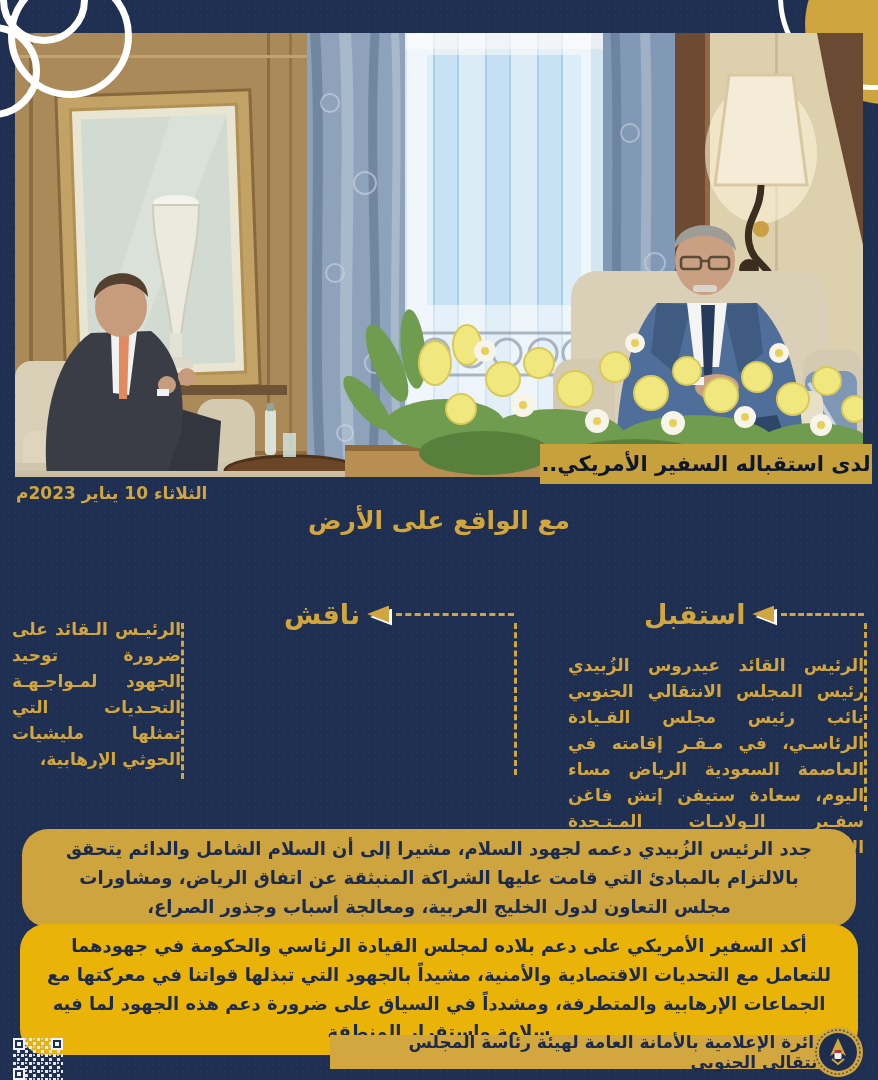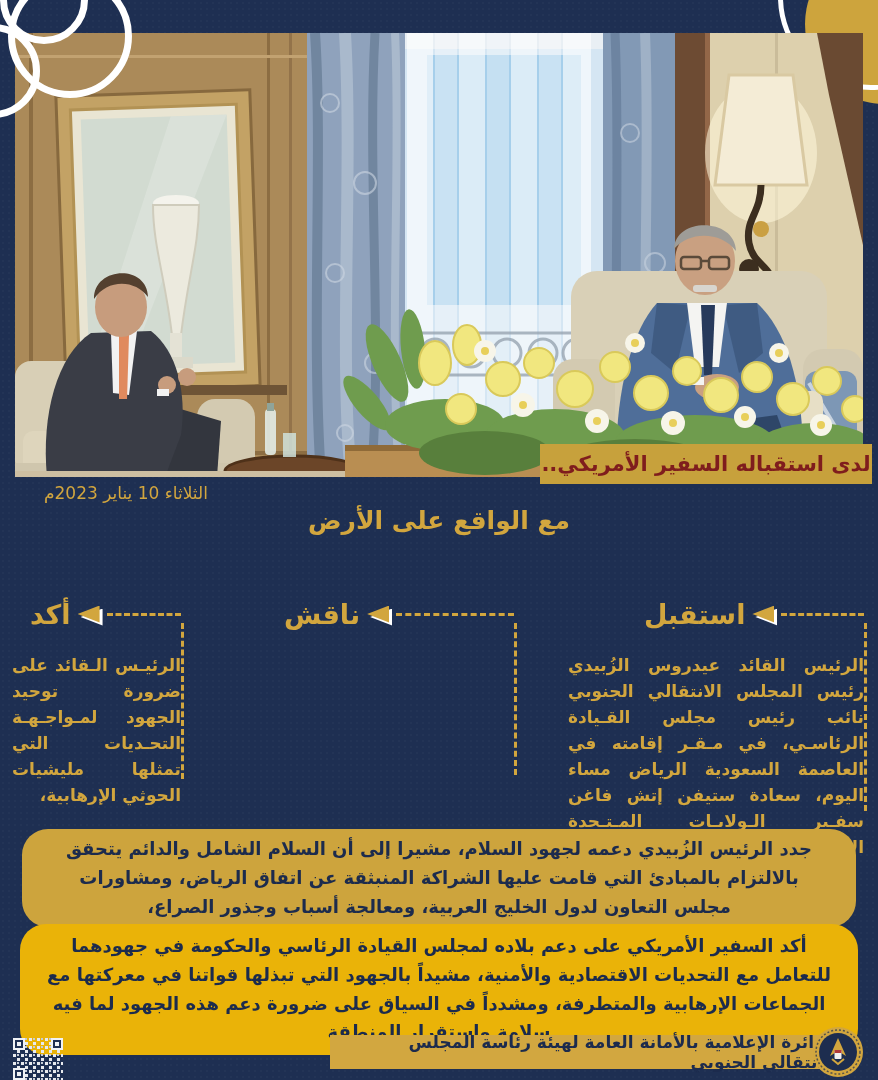--- a/index.html
+++ b/index.html
@@ -20,25 +20,25 @@
   .ring-tl-3{left:-54px;top:24px;width:80px;height:80px;z-index:6;}
   .ring-tr{left:778px;top:-96px;width:176px;height:176px;border-width:5px;z-index:1;}
   .disc-tr{position:absolute;left:805px;top:-56px;width:160px;height:160px;border-radius:50%;background:#cda43d;z-index:1;}
 
   
   .photo{left:15px;top:33px;width:848px;height:444px;z-index:2;background:#aec3d4;overflow:hidden;}
 
   
   .banner{
     left:540px;top:444px;width:332px;height:40px;z-index:5;
-    background:#c7a13c;color:#7f1d1d;font-weight:bold;font-size:21px;
+    background:#c7a13c;color:#0f172a;font-weight:bold;font-size:21px;
     display:flex;align-items:center;justify-content:center;
   }
 
-  .date{left:16px;top:483px;color:#d2a63e;font-weight:normal;font-size:17px;z-index:3;margin-left:28px;}
+  .date{left:16px;top:483px;color:#d2a63e;font-weight:bold;font-size:17px;z-index:3;}
 
   .headline{
     left:0;top:504px;width:878px;z-index:3;text-align:center;
     color:#d2a63e;font-weight:bold;font-size:25px;line-height:1.38;
   }
 
   
   .col{position:absolute;top:596px;z-index:3;}
   .col-received{left:556px;width:310px;}
   .col-discussed{left:224px;width:292px;}
@@ -293,29 +293,20 @@
         <span class="w"></span>
         <span class="g"></span>
       </div>
     <span class="col-title">ناقش</span>
     <div class="hspacer sp-discussed"></div>
   </div>
   <div class="vline vl-discussed"></div>
 </div>
 
 <div class="col col-affirmed">
-  <div class="col-header">
-    <div class="dashes"></div>
-    <div class="arrow-wrap">
-        <span class="w"></span>
-        <span class="g"></span>
-      </div>
-    <span class="col-title">أكد</span>
-    <div class="hspacer sp-affirmed"></div>
-  </div>
   <div class="vline vl-affirmed"></div>
   <div class="col-body">الرئيـس الـقائد على ضرورة توحيد الجهود لمـواجـهـة التحـديات التي تمثلها مليشيات الحوثي الإرهابية،</div>
 </div>
 
 <div class="qbox qbox-gold">
   <span>جدد الرئيس الزُبيدي دعمه لجهود السلام، مشيرا إلى أن السلام الشامل والدائم يتحقق بالالتزام بالمبادئ التي قامت عليها الشراكة المنبثقة عن اتفاق الرياض، ومشاورات مجلس التعاون لدول الخليج العربية، ومعالجة أسباب وجذور الصراع،</span>
 </div>
 <div class="qbox qbox-white">
   <span>أكد السفير الأمريكي على دعم بلاده لمجلس القيادة الرئاسي والحكومة في جهودهما للتعامل مع التحديات الاقتصادية والأمنية، مشيداً بالجهود التي تبذلها قواتنا في معركتها مع الجماعات الإرهابية والمتطرفة، ومشدداً في السياق على ضرورة دعم هذه الجهود لما فيه سلامة واستقرار المنطقة</span>
 </div>

